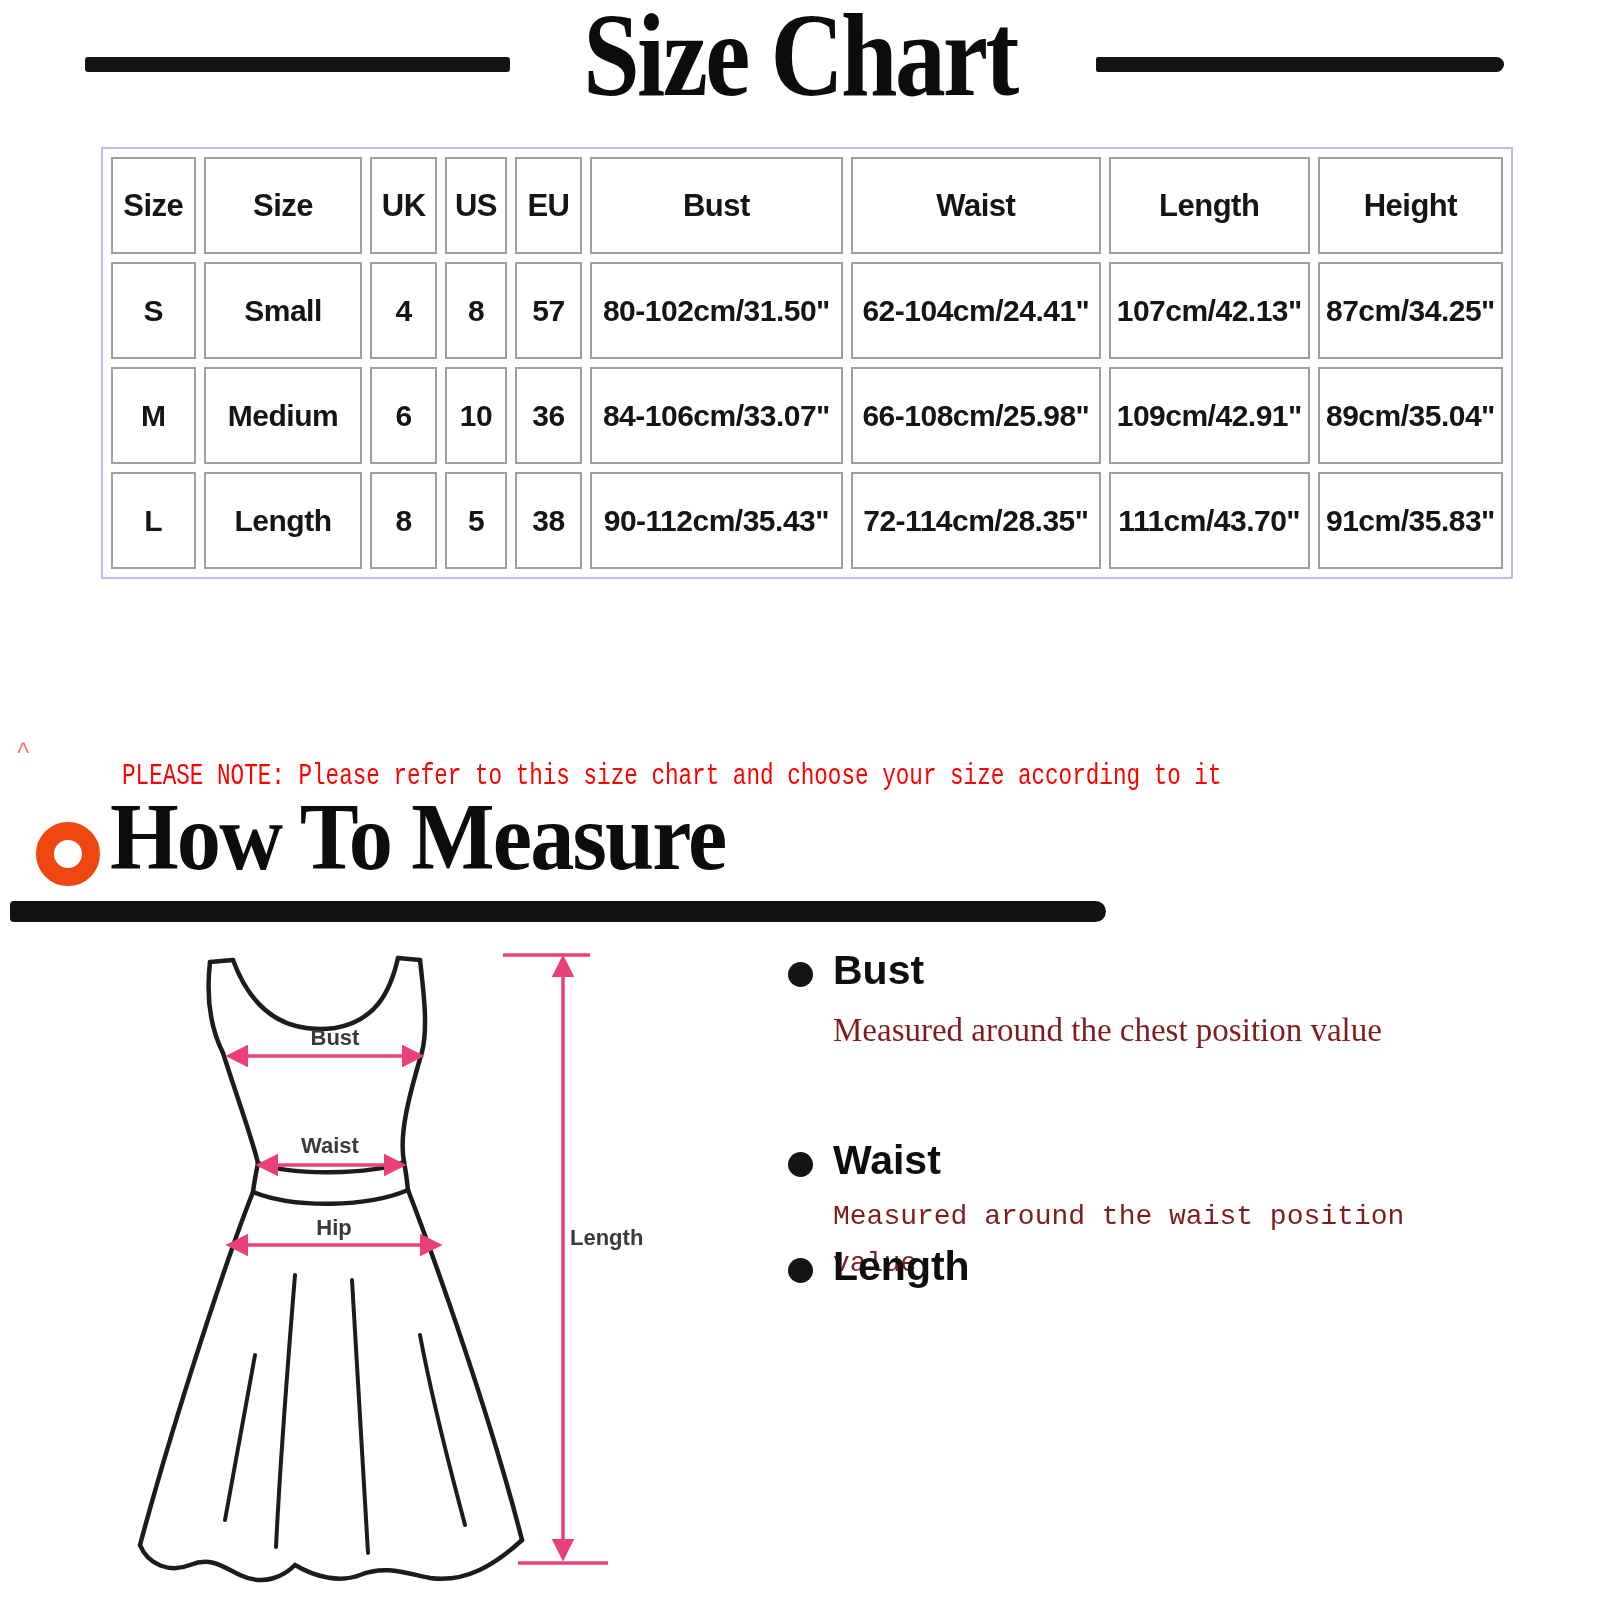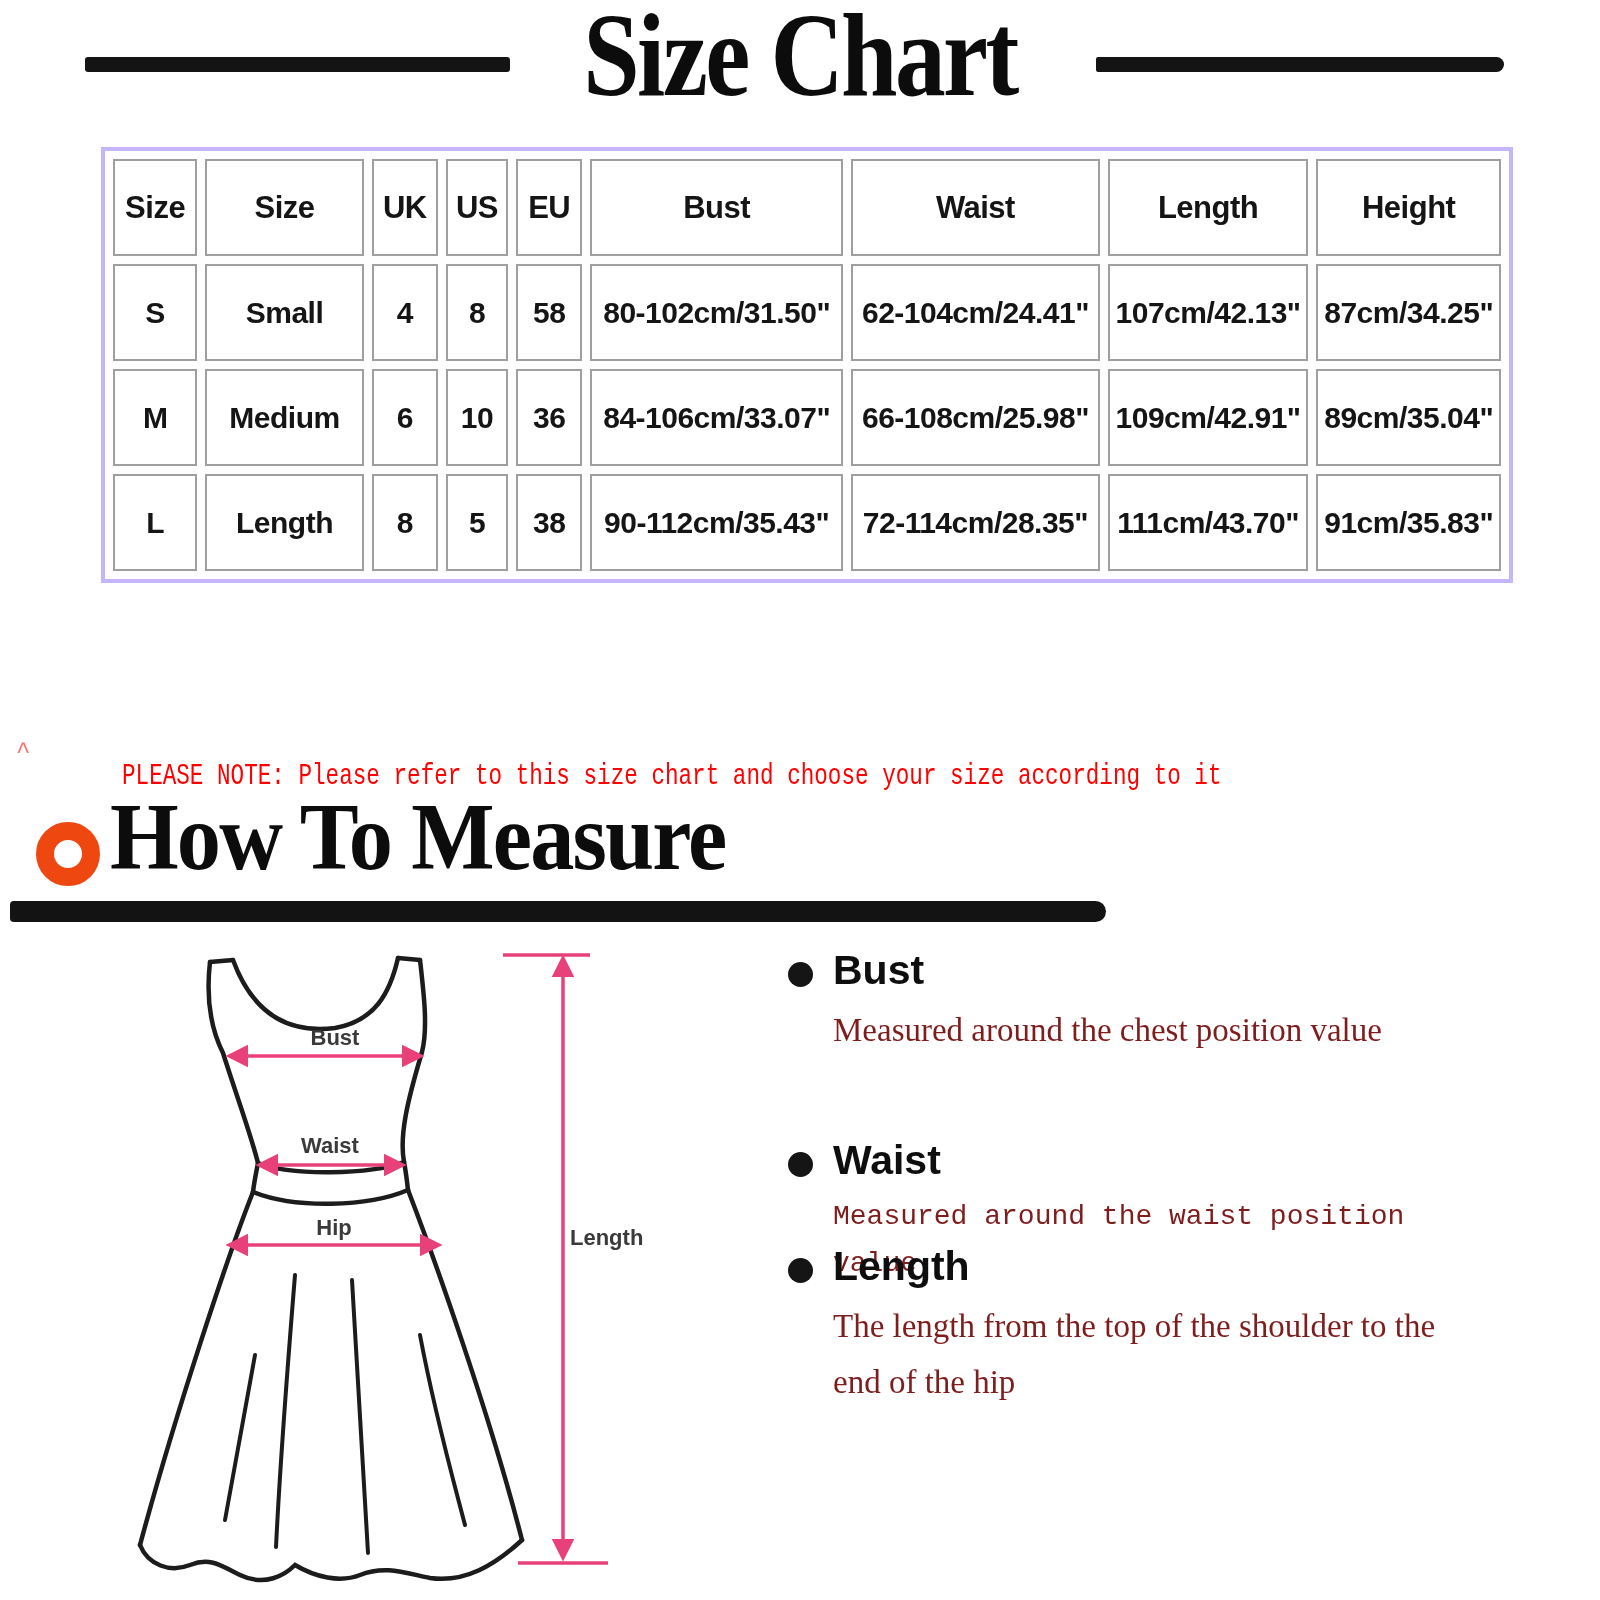--- a/index.html
+++ b/index.html
@@ -10,21 +10,21 @@
   .title-row{position:absolute;top:0;left:0;width:1600px;height:140px;}
   .title-rule{position:absolute;top:57px;height:15px;background:#141414;border-radius:3px;}
   .rule-left{left:85px;width:425px;}
   .rule-right{left:1096px;width:408px;border-radius:3px 10px 10px 3px;}
   h1.page-title{position:absolute;left:0;right:0;top:-12px;margin:0;text-align:center;
     font-family:"Liberation Serif",serif;font-weight:bold;font-size:118px;letter-spacing:-3px;
     transform:scaleX(.86);transform-origin:center;color:#0c0c0c;}
 
   
   table.size-table{position:absolute;left:101px;top:147px;width:1412px;table-layout:fixed;
-    border-collapse:separate;border-spacing:8px;border:4px solid #c4b5fd;background:#fefefe;}
+    border-collapse:separate;border-spacing:8px;border:2px solid #c4b5fd;background:#fefefe;}
   .size-table th,.size-table td{box-sizing:border-box;height:97px;border:2px solid #9f9f9f;
     background:#ffffff;text-align:center;vertical-align:middle;
     font-weight:bold;font-size:30px;letter-spacing:-.5px;color:#151515;overflow:hidden;}
   .size-table th{font-size:31px;}
 
   
   .note{position:absolute;left:122px;top:760px;font-family:"Liberation Mono",monospace;
     font-size:29px;color:#fe0000;white-space:nowrap;transform:scaleX(.78);transform-origin:left top;}
   .stray{position:absolute;left:16px;top:738px;color:#ff6b6b;font-size:24px;
     font-family:"Liberation Mono",monospace;}
@@ -83,21 +83,21 @@
       <th>Bust</th>
       <th>Waist</th>
       <th>Length</th>
       <th>Height</th>
     </tr>
     <tr>
       <td>S</td>
       <td>Small</td>
       <td>4</td>
       <td>8</td>
-      <td>58</td>
+      <td>57</td>
       <td>80-102cm/31.50"</td>
       <td>62-104cm/24.41"</td>
       <td>107cm/42.13"</td>
       <td>87cm/34.25"</td>
     </tr>
     <tr>
       <td>M</td>
       <td>Medium</td>
       <td>6</td>
       <td>10</td>
@@ -192,17 +192,16 @@
     <div>
       <div class="blabel">Waist</div>
       <div class="bdesc mono">Measured around the waist position value</div>
     </div>
   </div>
 
   <div class="bullet b3">
     <span class="bdot"></span>
     <div>
       <div class="blabel">Length</div>
-      <div class="bdesc">The length from the top of the shoulder to the end of the hip</div>
     </div>
   </div>
 
 </div>
 
 </body></html>

